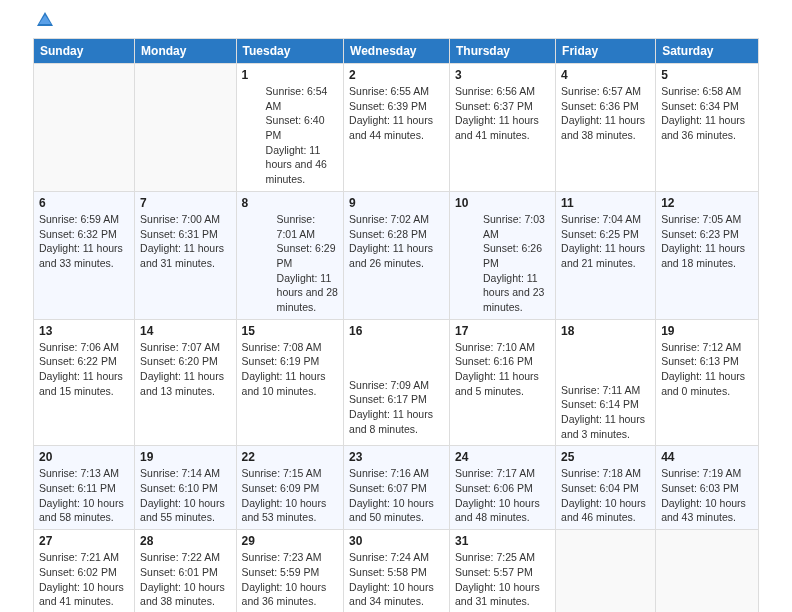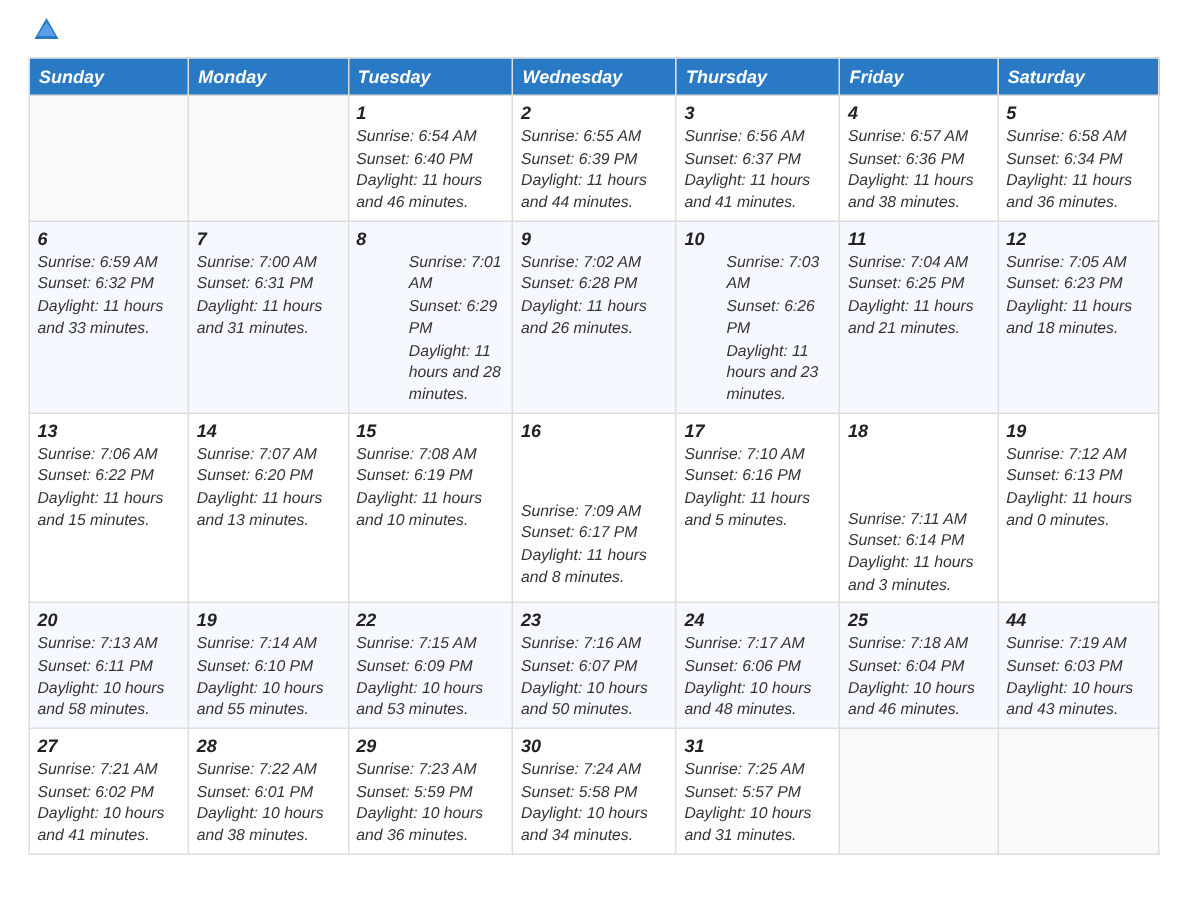--- a/index.html
+++ b/index.html
@@ -7,22 +7,21 @@
       font-family: Arial, sans-serif;
       background: #fff;
       width: 792px;
       height: 612px;
       overflow: hidden;
     }
     .page {
       width: 792px;
       height: 469px;
       background: #fff;
-      padding: 10px 19px;
-      font-style: italic;
+      padding: 10px 33px;
     }
     .header {
       display: flex;
       justify-content: space-between;
       align-items: flex-start;
       margin-bottom: 8px;
     }
     .logo {
       display: flex;
       align-items: center;
@@ -130,21 +129,21 @@
           <th>Friday</th>
           <th>Saturday</th>
         </tr>
     </thead>
     <tbody id="calendar-body">
     <tr>
           <td class="empty-cell"></td>
           <td class="empty-cell"></td>
           <td>
             <span class="day-number">1</span>
-            <div class="day-info" style="white-space: pre-line;">Sunrise: 6:54 AM
+            <div class="day-info" style="white-space: pre-line; margin-left: 24px;">Sunrise: 6:54 AM
 Sunset: 6:40 PM
 Daylight: 11 hours and 46 minutes.</div>
           </td>
           <td>
             <span class="day-number">2</span>
             <div class="day-info" style="white-space: pre-line;">Sunrise: 6:55 AM
 Sunset: 6:39 PM
 Daylight: 11 hours and 44 minutes.</div>
           </td>
           <td>

